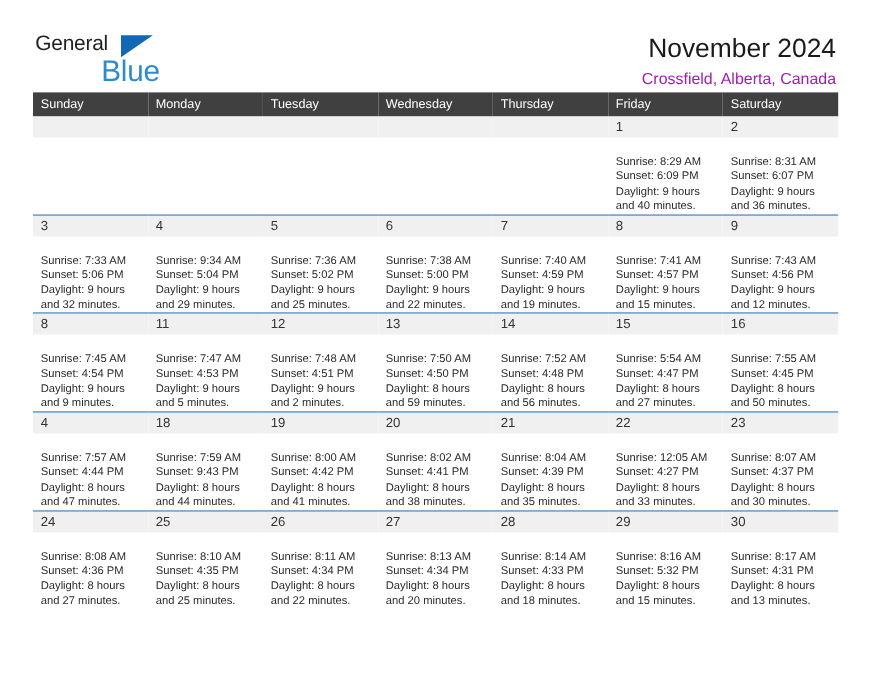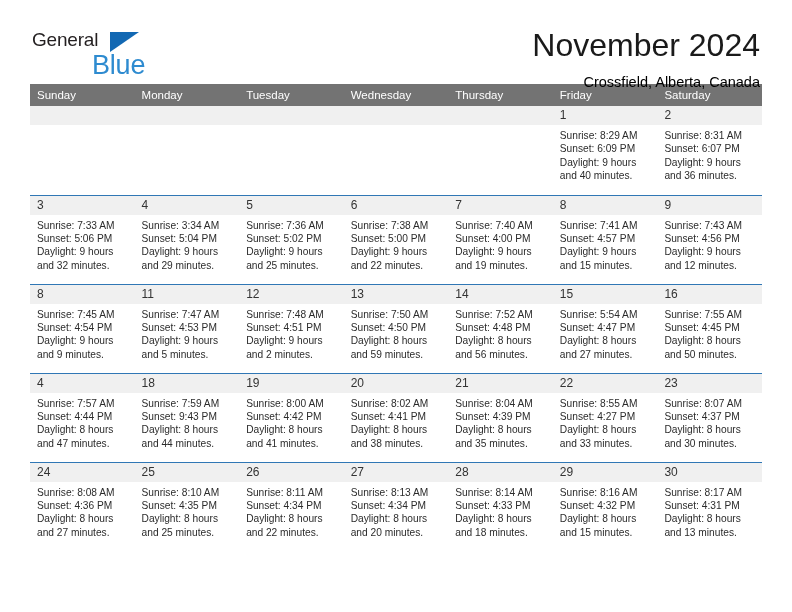--- a/index.html
+++ b/index.html
@@ -62,44 +62,44 @@
     top: 24px;
     letter-spacing: -0.2px;
     text-align: right;
   }
 
   .titles {
     text-align: right;
     padding-top: 0px;
   }
   .month-title {
-    font-size: 32px;
+    font-size: 24px;
     font-weight: normal;
     color: #1a1a1a;
     line-height: 34px;
     white-space: nowrap;
   }
   .location {
     font-size: 14.5px;
-    color: #000000;
+    color: #a21caf;
     line-height: 20px;
-    margin-top: 10px;
+    margin-top: 0;
     white-space: nowrap;
   }
 
   
   .calendar {
     margin: 10px 30px 0 30px;
     width: 732px;
     border-collapse: collapse;
     table-layout: fixed;
   }
 
   .calendar th {
-    background: #737373;
+    background: #404040;
     color: #ffffff;
     font-size: 11.5px;
     font-weight: normal;
     text-align: left;
     padding: 5px 0 5px 7px;
     height: 22px;
     border: none;
   }
 
   .calendar td {
@@ -116,21 +116,21 @@
     background: #f0f0f0;
     font-size: 12px;
     color: #333333;
     padding: 3px 0 3px 7px;
     height: 19px;
     line-height: 13px;
   }
   .daynum.empty { color: transparent; }
 
   .info {
-    padding: 4px 6px 0 7px;
+    padding: 16px 6px 0 7px;
     font-size: 10.2px;
     line-height: 13.4px;
     color: #2b2b2b;
   }
   .info div { white-space: nowrap; }
   .daylight-line { white-space: normal !important; }
 </style>
 </head>
 <body>
 
@@ -202,21 +202,21 @@
             <div class="daynum">3</div>
             <div class="info">
               <div>Sunrise: 7:33 AM</div>
               <div>Sunset: 5:06 PM</div>
               <div class="daylight-line">Daylight: 9 hours and 32 minutes.</div>
             </div>
           </td>
           <td>
             <div class="daynum">4</div>
             <div class="info">
-              <div>Sunrise: 3:34 AM</div>
+              <div>Sunrise: 9:34 AM</div>
               <div>Sunset: 5:04 PM</div>
               <div class="daylight-line">Daylight: 9 hours and 29 minutes.</div>
             </div>
           </td>
           <td>
             <div class="daynum">5</div>
             <div class="info">
               <div>Sunrise: 7:36 AM</div>
               <div>Sunset: 5:02 PM</div>
               <div class="daylight-line">Daylight: 9 hours and 25 minutes.</div>
@@ -227,21 +227,21 @@
             <div class="info">
               <div>Sunrise: 7:38 AM</div>
               <div>Sunset: 5:00 PM</div>
               <div class="daylight-line">Daylight: 9 hours and 22 minutes.</div>
             </div>
           </td>
           <td>
             <div class="daynum">7</div>
             <div class="info">
               <div>Sunrise: 7:40 AM</div>
-              <div>Sunset: 4:00 PM</div>
+              <div>Sunset: 4:59 PM</div>
               <div class="daylight-line">Daylight: 9 hours and 19 minutes.</div>
             </div>
           </td>
           <td>
             <div class="daynum">8</div>
             <div class="info">
               <div>Sunrise: 7:41 AM</div>
               <div>Sunset: 4:57 PM</div>
               <div class="daylight-line">Daylight: 9 hours and 15 minutes.</div>
             </div>
@@ -350,21 +350,21 @@
             <div class="daynum">21</div>
             <div class="info">
               <div>Sunrise: 8:04 AM</div>
               <div>Sunset: 4:39 PM</div>
               <div class="daylight-line">Daylight: 8 hours and 35 minutes.</div>
             </div>
           </td>
           <td>
             <div class="daynum">22</div>
             <div class="info">
-              <div>Sunrise: 8:55 AM</div>
+              <div>Sunrise: 12:05 AM</div>
               <div>Sunset: 4:27 PM</div>
               <div class="daylight-line">Daylight: 8 hours and 33 minutes.</div>
             </div>
           </td>
           <td>
             <div class="daynum">23</div>
             <div class="info">
               <div>Sunrise: 8:07 AM</div>
               <div>Sunset: 4:37 PM</div>
               <div class="daylight-line">Daylight: 8 hours and 30 minutes.</div>
@@ -409,21 +409,21 @@
             <div class="info">
               <div>Sunrise: 8:14 AM</div>
               <div>Sunset: 4:33 PM</div>
               <div class="daylight-line">Daylight: 8 hours and 18 minutes.</div>
             </div>
           </td>
           <td>
             <div class="daynum">29</div>
             <div class="info">
               <div>Sunrise: 8:16 AM</div>
-              <div>Sunset: 4:32 PM</div>
+              <div>Sunset: 5:32 PM</div>
               <div class="daylight-line">Daylight: 8 hours and 15 minutes.</div>
             </div>
           </td>
           <td>
             <div class="daynum">30</div>
             <div class="info">
               <div>Sunrise: 8:17 AM</div>
               <div>Sunset: 4:31 PM</div>
               <div class="daylight-line">Daylight: 8 hours and 13 minutes.</div>
             </div>

